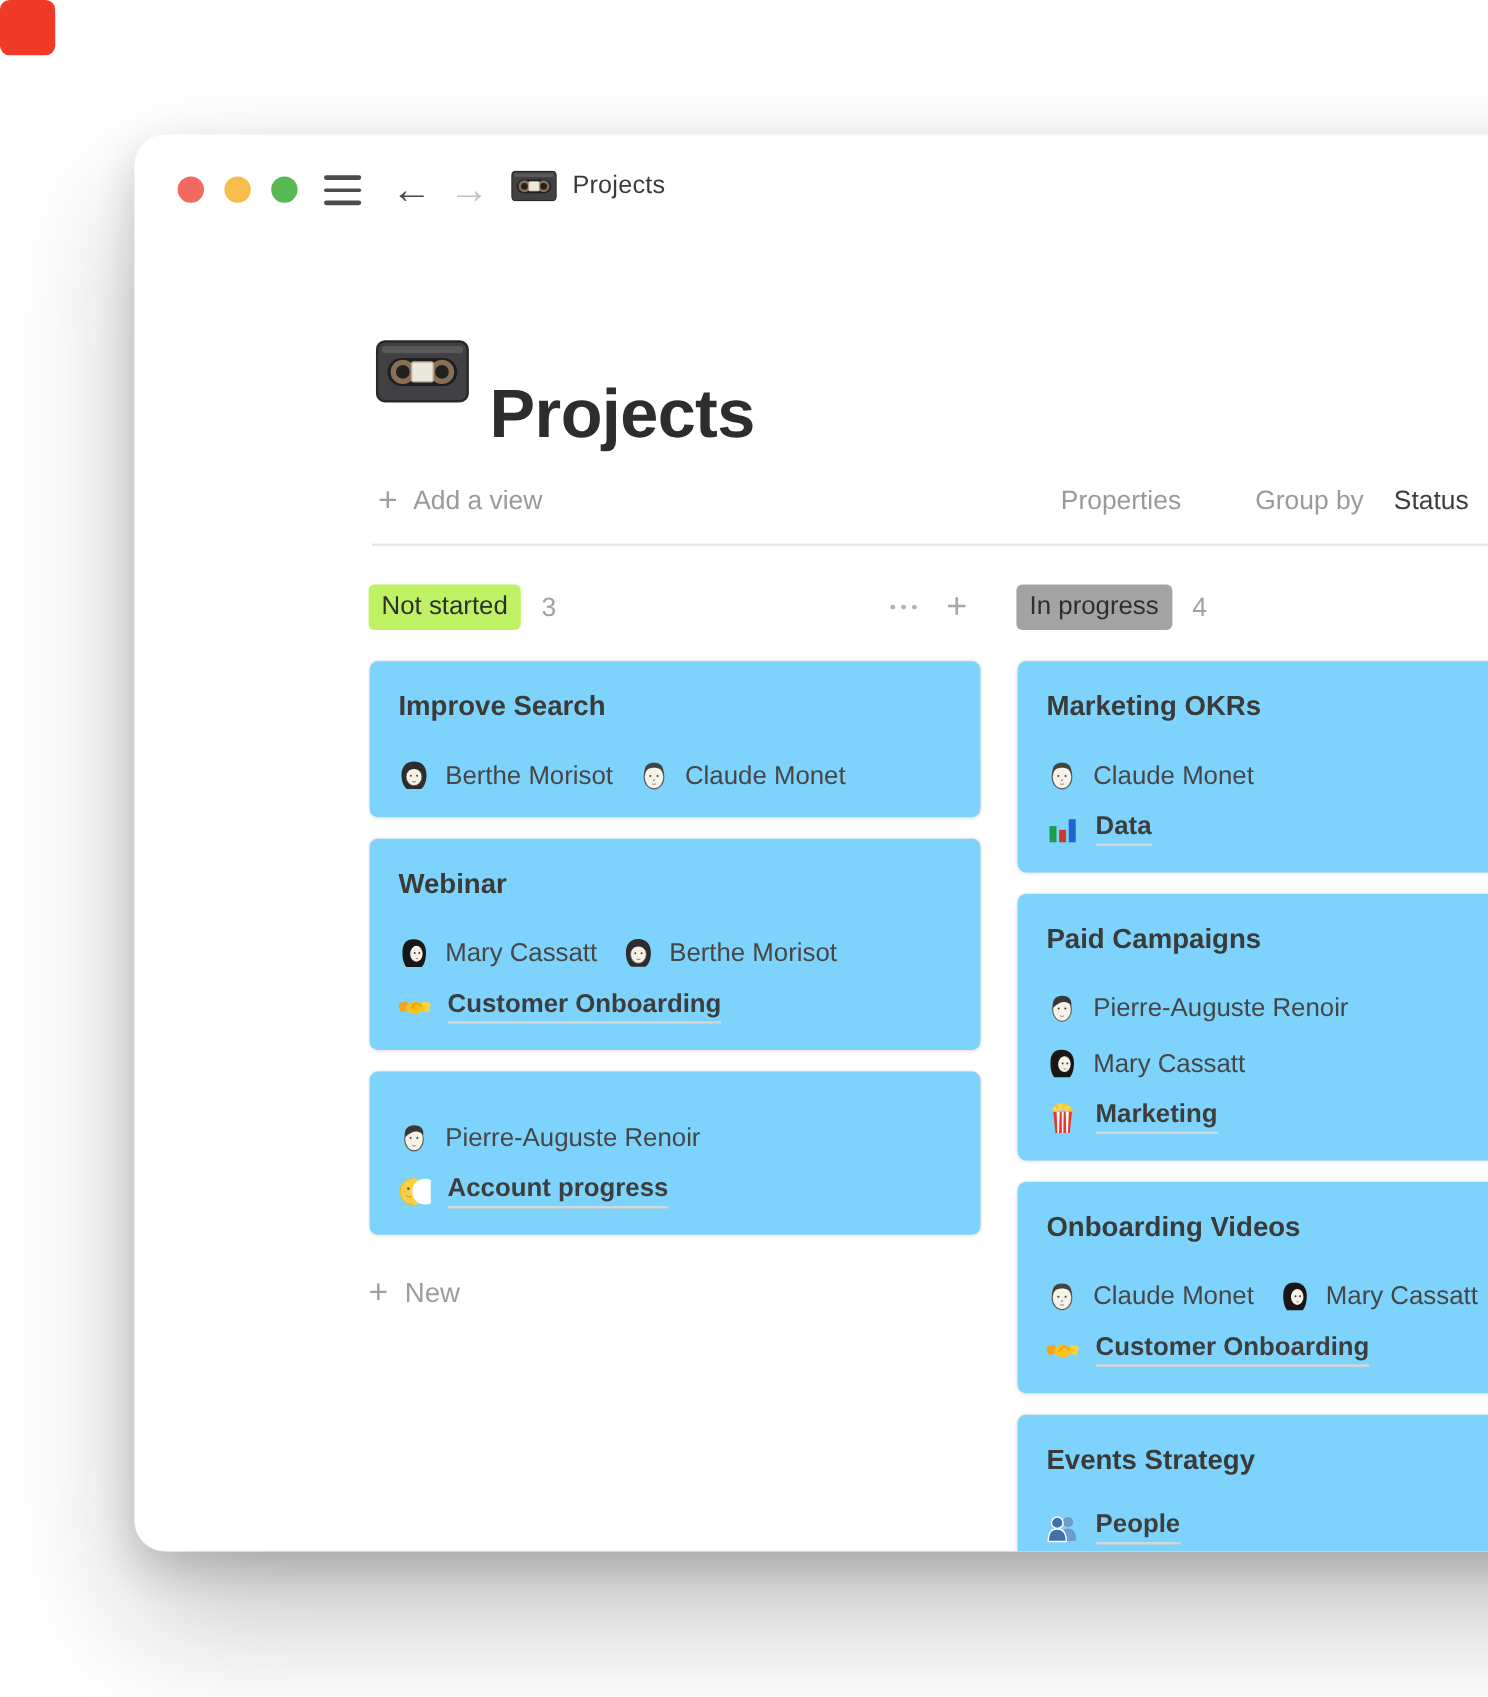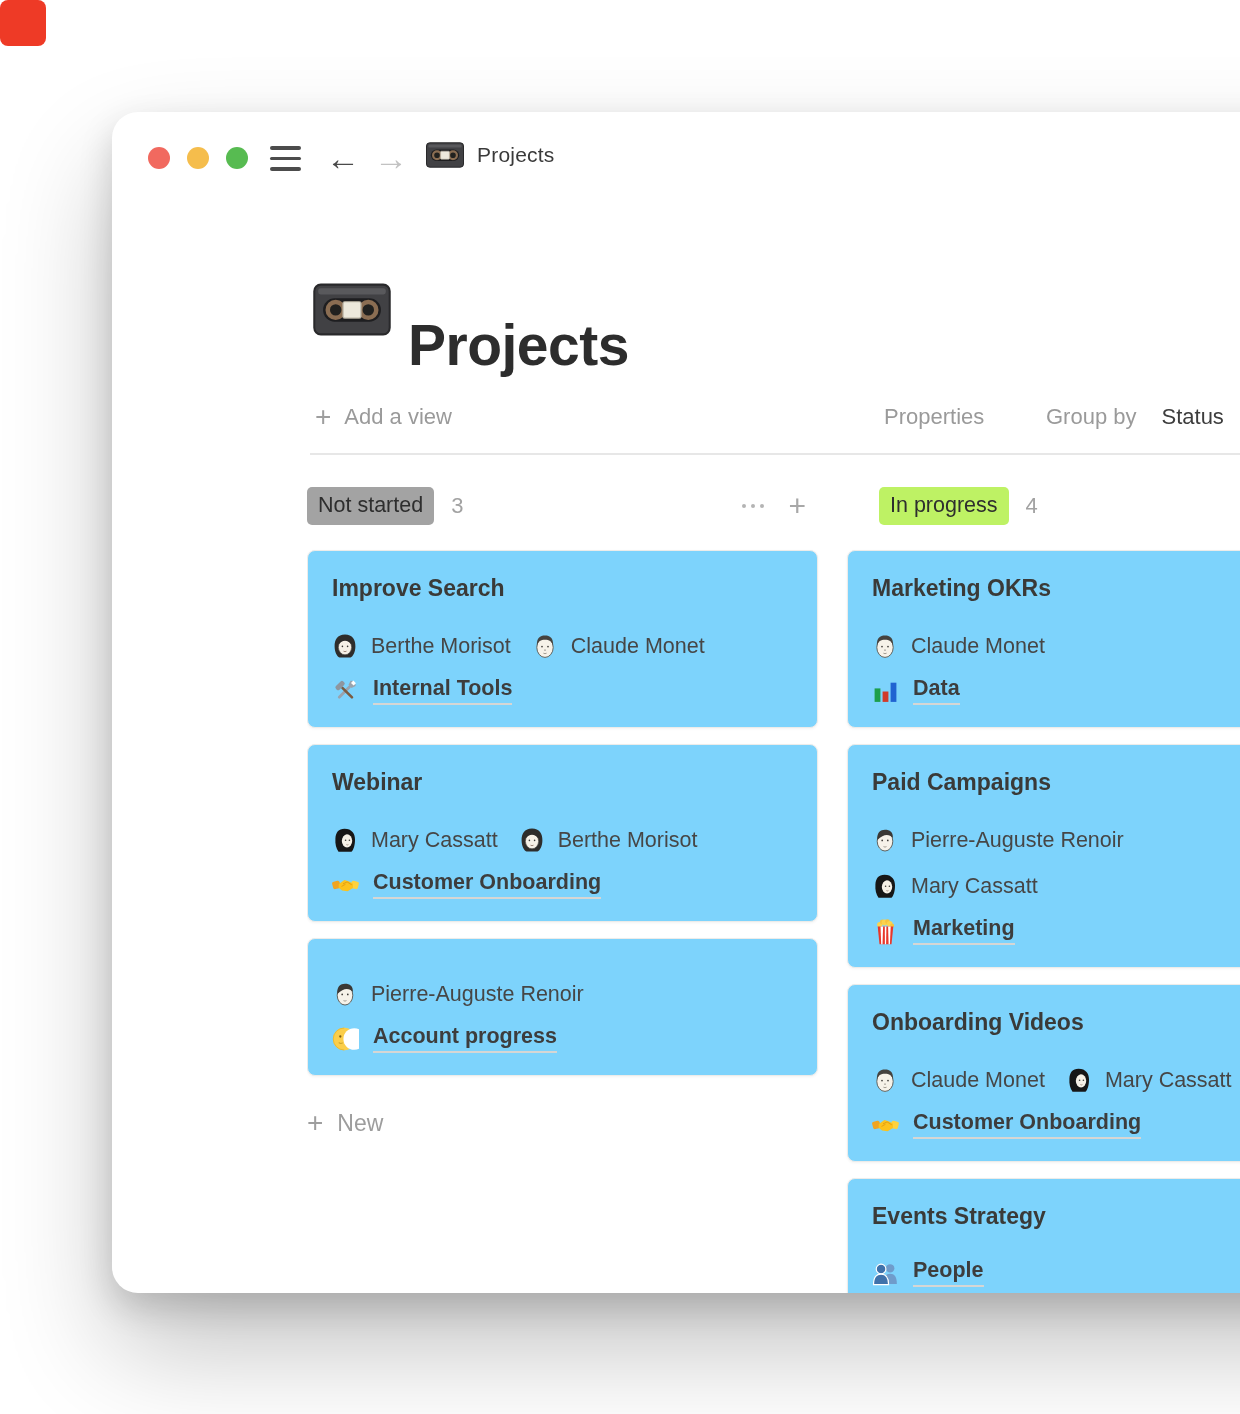--- a/index.html
+++ b/index.html
@@ -132,21 +132,21 @@
         <span>Group by</span>
         <span class="gb-value">Status</span>
       </span>
     </div>
     <div class="divider"></div>
 
     <div class="board">
 
       <div class="column">
         <div class="col-header">
-          <span class="badge" style="background-color: #a3a3a3;">Not started</span>
+          <span class="badge" style="background-color: #bef264;">Not started</span>
           <span class="col-count">3</span>
           <span class="col-actions">
             <span class="dots">
                 <i></i>
                 <i></i>
                 <i></i>
               </span>
             <span class="col-plus">+</span>
           </span>
         </div>
@@ -174,36 +174,20 @@
     <path d="M5 12.5 C4.4 5 8 2.6 13 2.6 C18 2.6 21.6 5 21 12.5 C19.6 8.4 17.3 6.8 13 6.8 C8.7 6.8 6.4 8.4 5 12.5 Z" fill="#45433f"></path>
     <circle cx="10" cy="13.6" r="0.85" fill="#3e3c38"></circle>
                       <circle cx="16" cy="13.6" r="0.85" fill="#3e3c38"></circle>
     <path d="M12.2 17 Q13 17.6 13.8 17" stroke="#6d6a63" stroke-width="0.8" fill="none"></path>
     <path d="M11.4 20.2 Q13 21.2 14.6 20.2" stroke="#8f887c" stroke-width="0.8" fill="none"></path>
   </svg>
 </span>
                   <span class="person-name">Claude Monet</span>
                 </span>
               </div>
-              <div class="card-row">
-                <span class="icon tag-icon">
-  <svg viewBox="0 0 28 28" xmlns="http://www.w3.org/2000/svg">
-    <g transform="rotate(45 14 14)">
-      <rect x="12.55" y="7" width="2.9" height="17.5" rx="1.3" fill="#9aa3ad"></rect>
-      <path d="M10.2 3 A4.8 4.8 0 0 1 17.8 3 L16.3 7.4 L11.7 7.4 Z" fill="#9aa3ad"></path>
-      <rect x="12.1" y="0.6" width="3.8" height="3.4" fill="#ffffff"></rect>
-    </g>
-    <g transform="rotate(-45 14 14)">
-      <rect x="12.7" y="8.2" width="2.7" height="16.5" rx="1.2" fill="#7b5c41"></rect>
-      <rect x="8.6" y="3.4" width="10.8" height="5.2" rx="2" fill="#8e969f"></rect>
-    </g>
-  </svg>
-</span>
-                <span class="tag-label">Internal Tools</span>
-              </div>
             </div>
             <div class="card">
               <div class="card-title">Webinar</div>
               <div class="card-row">
                 <span class="person">
                   <span class="icon avatar">
   <svg viewBox="0 0 26 26" xmlns="http://www.w3.org/2000/svg">
     <path d="M12.5 1.8 C20 1.8 23 6.8 23 12.5 C23 18.5 21.5 22.8 19.5 24.8 L6.5 24.8 C4.2 21.5 3 17 3.4 11.5 C3.8 5.5 6.5 1.8 12.5 1.8 Z" fill="#171717"></path>
     <ellipse cx="15" cy="13.8" rx="5.2" ry="6.6" fill="#f6f1e7"></ellipse>
     <path d="M12.5 2.5 C7.5 3 5.6 7.5 5.8 12.8 C5.9 17.5 7 21.5 8.4 24.2 C7.9 19.8 8.2 16.5 9.2 13.2 C10 10.5 11.4 8.3 14 7 C17 5.6 19.5 7.5 21 10.5 C20.3 5 17.5 2.2 12.5 2.5 Z" fill="#171717"></path>
@@ -271,21 +255,21 @@
             </div>
           </div>
       <div class="col-footer">
             <span class="plus-glyph">+</span>
             <span>New</span>
           </div>
         </div>
 
       <div class="column">
         <div class="col-header">
-          <span class="badge" style="background-color: #bef264; margin-left: 32px;">In progress</span>
+          <span class="badge" style="background-color: #a3a3a3;">In progress</span>
           <span class="col-count">4</span>
 
         </div>
         <div class="cards">
             <div class="card">
               <div class="card-title">Marketing OKRs</div>
               <div class="card-row">
                 <span class="person">
                   <span class="icon avatar">
   <svg viewBox="0 0 26 26" xmlns="http://www.w3.org/2000/svg">

